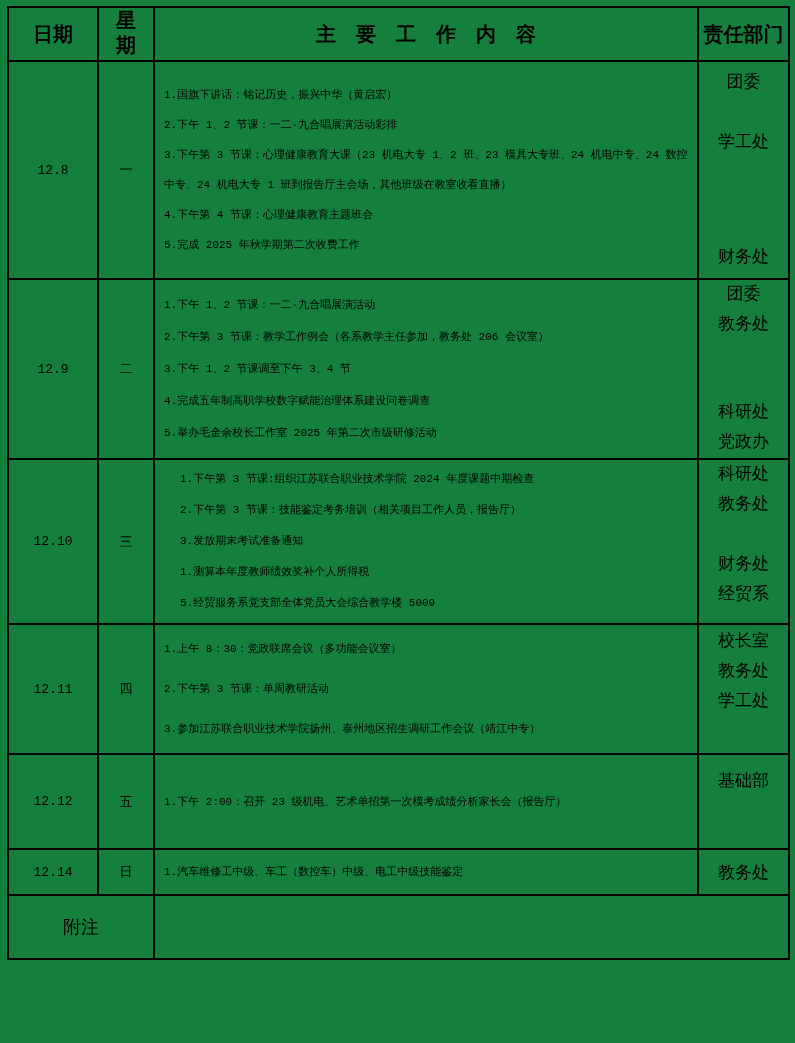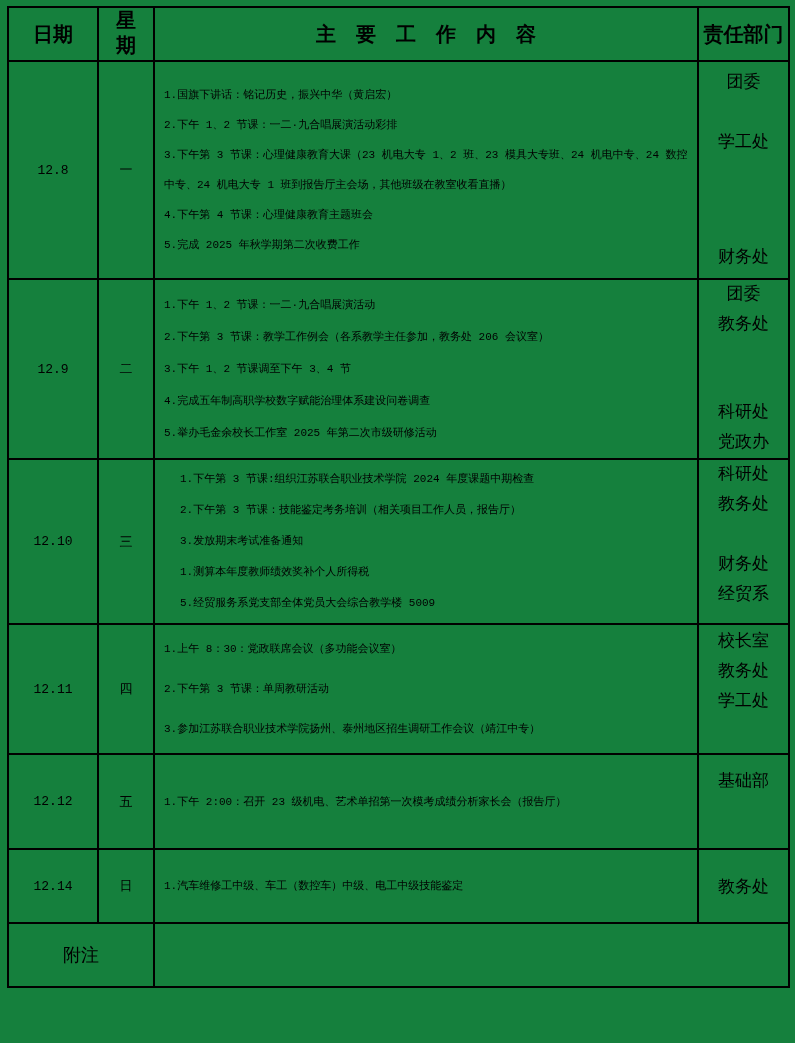--- a/index.html
+++ b/index.html
@@ -23,21 +23,21 @@
   col.c-main{width:544px;}
   col.c-dept{width:91px;}
   
   tr.r-head{height:54px;}
   tr.r1{height:218px;}
   tr.r2{height:178px;}
   tr.r3{height:154px;}
   tr.r4{height:123px;}
   tr.r5{height:95px;}
   tr.r6{height:82px;}
-  tr.r7{height:74px;padding-left:28px;}
+  tr.r7{height:46px;padding-left:28px;}
   tr.r8{height:64px;}
 
   th{font-size:20px;font-weight:bold;text-align:center;vertical-align:middle;}
   .head-main-text{letter-spacing:20px;padding-left:20px;display:inline-block;text-align:center;}
   .vstack{width:1.15em;margin:0 auto;word-break:break-all;line-height:25px;text-align:center;}
 
   td.cell-date,td.cell-week{
     text-align:center;vertical-align:middle;font-size:13px;
   }
   td.cell-tasks{

